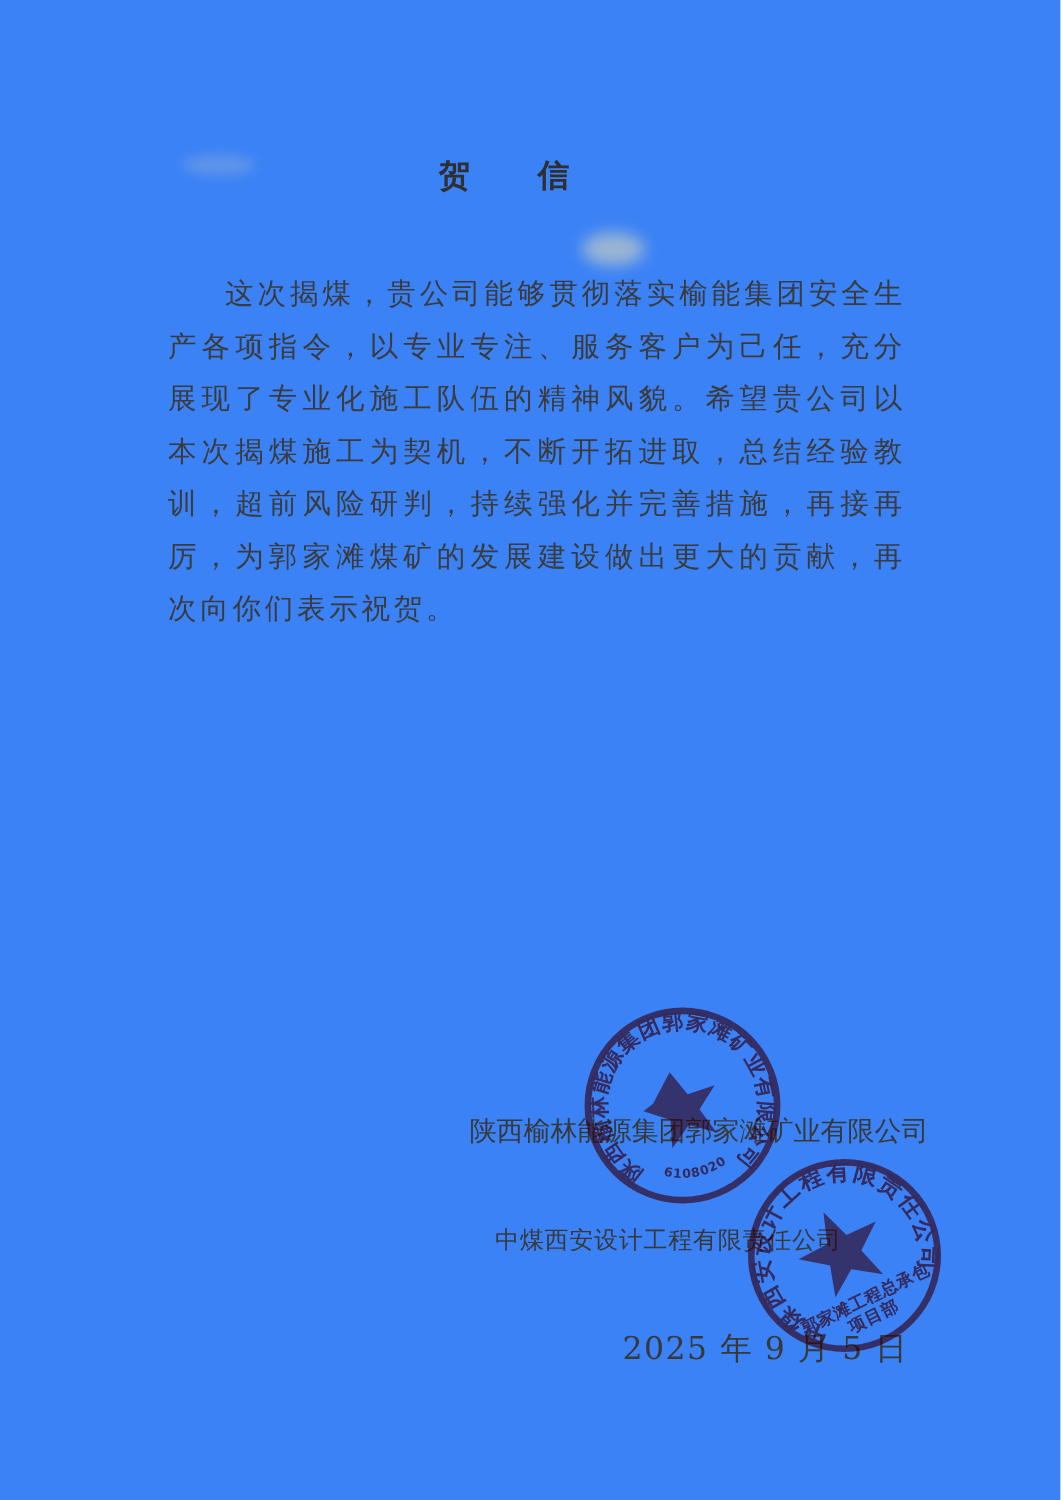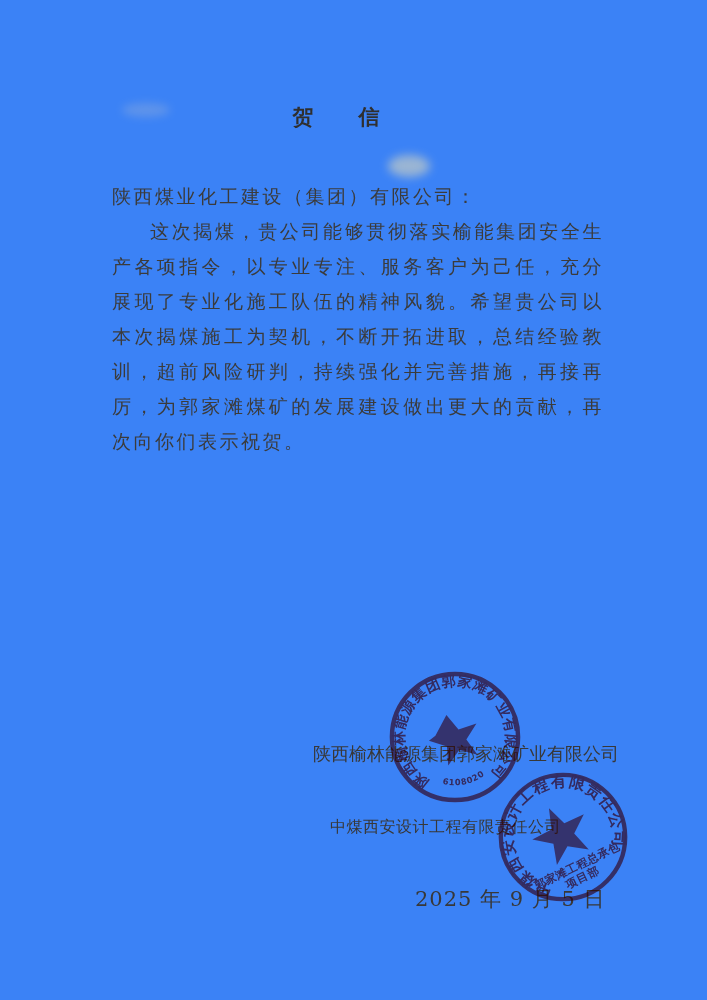--- a/index.html
+++ b/index.html
@@ -51,21 +51,20 @@
 <body>
 
 <div class="page">
 
   <div class="smudge-gray"></div>
   <div class="smudge-cream"></div>
 
   <div class="title">贺　　信</div>
 
   <div class="body-text">
-    <p class="salutation">陕西煤业化工建设（集团）有限公司：</p>
     <p>这次揭煤，贵公司能够贯彻落实榆能集团安全生产各项指令，以专业专注、服务客户为己任，充分展现了专业化施工队伍的精神风貌。希望贵公司以本次揭煤施工为契机，不断开拓进取，总结经验教训，超前风险研判，持续强化并完善措施，再接再厉，为郭家滩煤矿的发展建设做出更大的贡献，再次向你们表示祝贺。</p>
   </div>
 
   <div class="sig sig1">陕西榆林能源集团郭家滩矿业有限公司</div>
   <div class="sig sig2">中煤西安设计工程有限责任公司</div>
   <div class="sig date">2025 年 9 月 5 日</div>
 
   <svg class="stamp stamp1" width="138" height="138" viewBox="0 0 140 140">
     <defs>
       <path id="s1-top" d="M 38 111 A 52 52 0 1 1 102 111" fill="none"></path>

